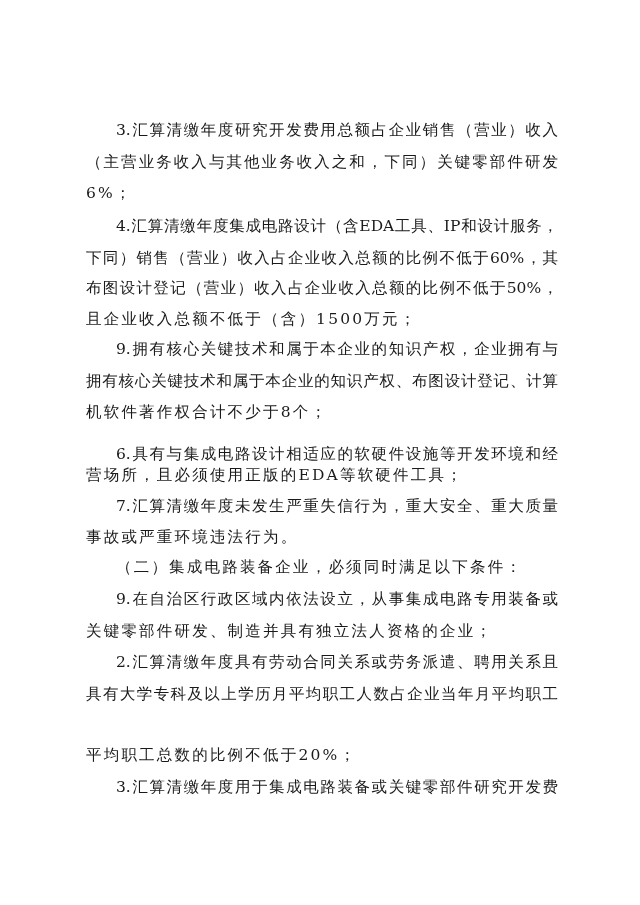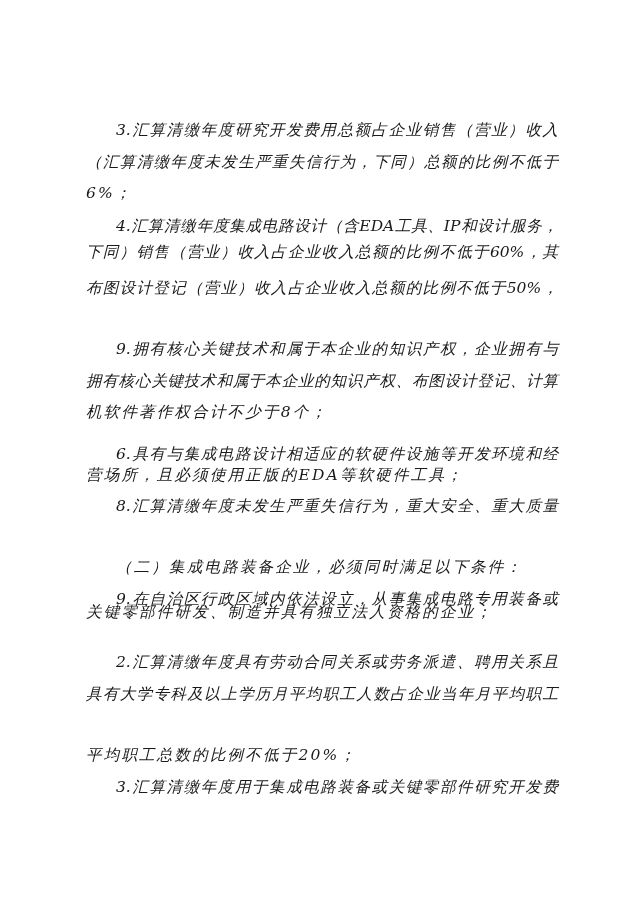--- a/index.html
+++ b/index.html
@@ -1,37 +1,39 @@
 <!DOCTYPE html>
 <html><head>
   <meta charset="utf-8">
   <style>
     html, body { margin: 0; padding: 0; background: #ffffff; }
     body { width: 640px; height: 905px; position: relative; overflow: hidden; font-family: "DejaVu Serif", "Liberation Serif", serif; color: #1a1a1a; }
     .page { position: absolute; left: 0; top: 0; width: 640px; height: 905px; background: #fff; }
-    .line { position: absolute; left: 86px; width: 472px; height: 24px; font-size: 15.5px; line-height: 24px; white-space: nowrap; letter-spacing: 2.2px; font-style: italic; }
+    .line { position: absolute; left: 86px; width: 472px; height: 24px; font-size: 15.5px; line-height: 24px; white-space: nowrap; letter-spacing: 2.2px; }
     .line.indent { left: 116px; width: 442px; }
     .line.justify { text-align: justify; text-align-last: justify; letter-spacing: 0; }
   </style>
 </head>
 <body>
 
 <div class="page">
   <div class="line indent justify" style="top:118px">3.汇算清缴年度研究开发费用总额占企业销售（营业）收入</div>
-  <div class="line justify" style="top:150px">（汇算清缴年度未发生严重失信行为，下同）总额的比例不低于</div>
+  <div class="line justify" style="top:150px">（主营业务收入与其他业务收入之和，下同）关键零部件研发</div>
   <div class="line" style="top:181px">6%；</div>
   <div class="line indent justify" style="top:214px">4.汇算清缴年度集成电路设计（含EDA工具、IP和设计服务，</div>
-  <div class="line justify" style="top:240px">下同）销售（营业）收入占企业收入总额的比例不低于60%，其</div>
+  <div class="line justify" style="top:246px">下同）销售（营业）收入占企业收入总额的比例不低于60%，其</div>
   <div class="line justify" style="top:276px">布图设计登记（营业）收入占企业收入总额的比例不低于50%，</div>
+  <div class="line" style="top:307px">且企业收入总额不低于（含）1500万元；</div>
   <div class="line indent justify" style="top:337px">9.拥有核心关键技术和属于本企业的知识产权，企业拥有与</div>
   <div class="line justify" style="top:369px">拥有核心关键技术和属于本企业的知识产权、布图设计登记、计算</div>
   <div class="line" style="top:400px">机软件著作权合计不少于8个；</div>
   <div class="line indent justify" style="top:442px">6.具有与集成电路设计相适应的软硬件设施等开发环境和经</div>
   <div class="line" style="top:463px">营场所，且必须使用正版的EDA等软硬件工具；</div>
-  <div class="line indent justify" style="top:494px">8.汇算清缴年度未发生严重失信行为，重大安全、重大质量</div>
+  <div class="line indent justify" style="top:494px">7.汇算清缴年度未发生严重失信行为，重大安全、重大质量</div>
+  <div class="line" style="top:525px">事故或严重环境违法行为。</div>
   <div class="line indent" style="top:555px">（二）集成电路装备企业，必须同时满足以下条件：</div>
   <div class="line indent justify" style="top:587px">9.在自治区行政区域内依法设立，从事集成电路专用装备或</div>
-  <div class="line" style="top:600px">关键零部件研发、制造并具有独立法人资格的企业；</div>
+  <div class="line" style="top:619px">关键零部件研发、制造并具有独立法人资格的企业；</div>
   <div class="line indent justify" style="top:650px">2.汇算清缴年度具有劳动合同关系或劳务派遣、聘用关系且</div>
   <div class="line justify" style="top:682px">具有大学专科及以上学历月平均职工人数占企业当年月平均职工</div>
   <div class="line" style="top:743px">平均职工总数的比例不低于20%；</div>
   <div class="line indent justify" style="top:775px">3.汇算清缴年度用于集成电路装备或关键零部件研究开发费</div>
 </div>
 
 </body></html>

